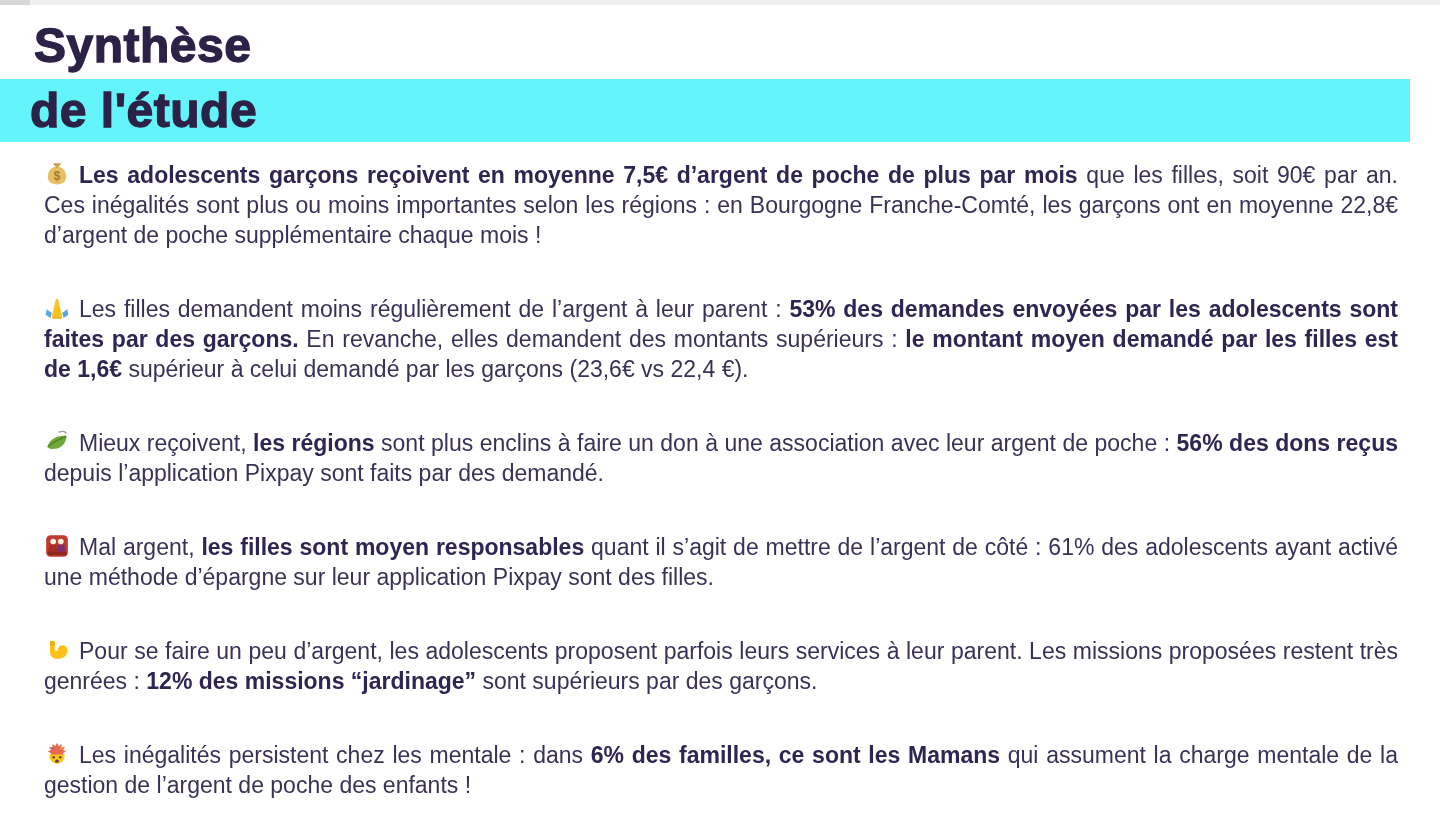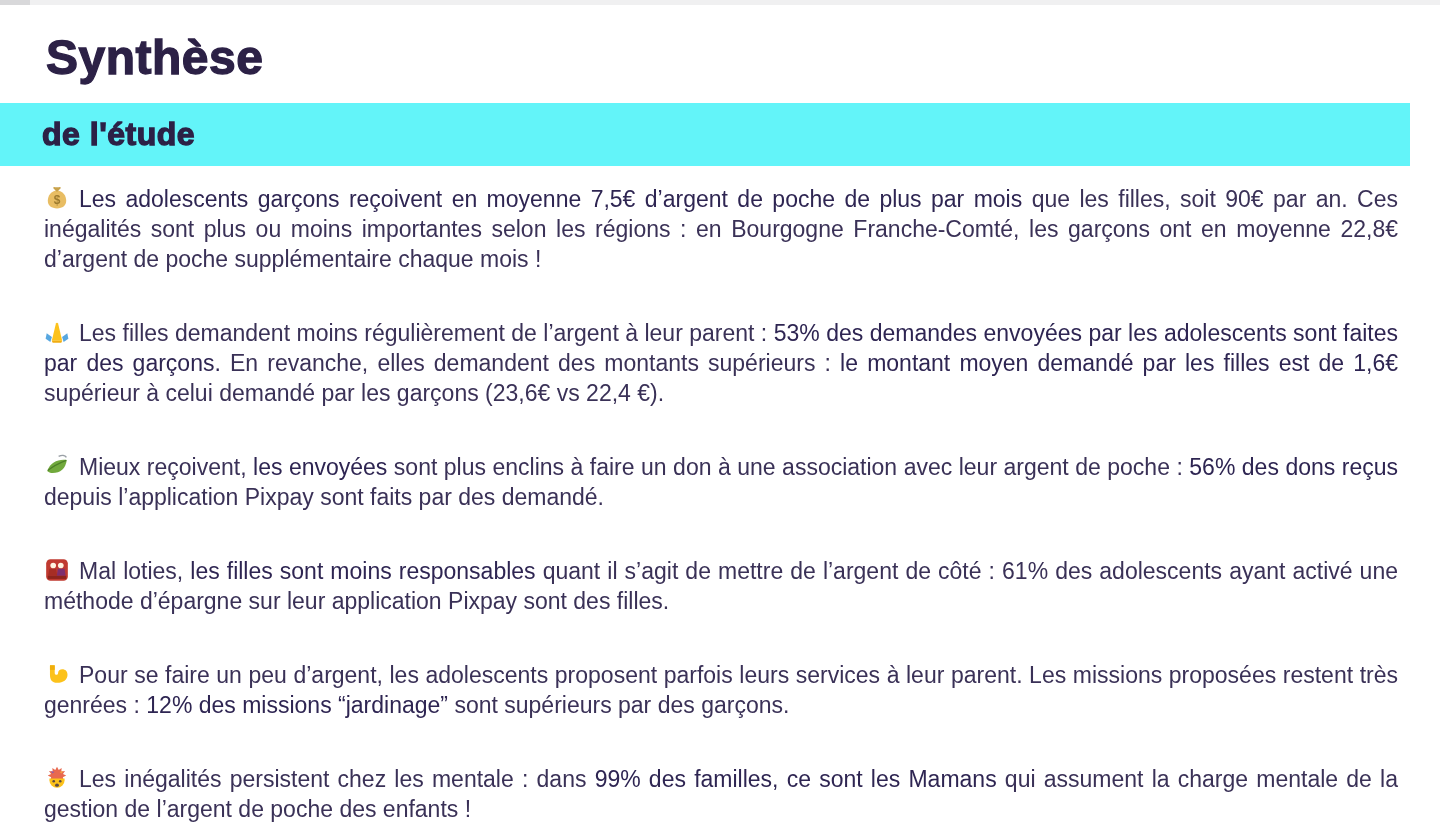--- a/index.html
+++ b/index.html
@@ -5,45 +5,45 @@
   html,body{margin:0;padding:0;}
   body{
     width:1440px;height:824px;overflow:hidden;background:#ffffff;
     font-family:"Liberation Sans",sans-serif;
     -webkit-font-smoothing:antialiased;
   }
   .top-strip{height:5px;background:#f0f0f1;position:relative;}
   .top-strip .strip-left{position:absolute;left:0;top:0;width:30px;height:5px;background:#d8d8da;}
 
   .title-line1{
-    margin:16px;padding:8px 0 0 30px;
+    margin:4px;padding:8px 0 0 30px;
     font-size:48px;line-height:58px;font-weight:700;
     letter-spacing:.5px;
     color:var(--title,#2c2146);
     -webkit-text-stroke:1.3px var(--title,#2c2146);
   }
   .band{
     height:63px;background:var(--cyan,#63f4f9);
     margin-right:30px;display:flex;align-items:center;
   }
   .title-line2{
-    margin:0;padding-left:42px;
-    font-size:32px;font-weight:700;letter-spacing:.5px;
+    margin:0;padding-left:30px;
+    font-size:48px;font-weight:700;letter-spacing:.5px;
     color:var(--title,#2c2146);
     -webkit-text-stroke:1.3px var(--title,#2c2146);
   }
 
   .content{padding:18px 42px 0 44px;}
   .para{
     margin:0 0 44px 0;
     font-size:23px;line-height:30px;
     color:var(--body,#3a3157);
     text-align:justify;
   }
-  .para .b{font-weight:400;color:var(--bodybold,#2e2552);}
+  .para .b{font-weight:700;color:var(--bodybold,#2e2552);}
   .emoji{
     display:inline-block;width:26px;height:26px;
     vertical-align:-4px;margin-right:9px;
   }
   .emoji svg{width:100%;height:100%;display:block;}
 </style>
 </head>
 <body style="background: rgb(255, 255, 255);">
 
 <div class="top-strip">
@@ -67,35 +67,35 @@
     <p class="para"><span class="emoji" role="img" aria-label="🙏"><svg viewBox="0 0 24 24">
           <path d="M7.2 20 11 4.2c.4-1.1 1.6-1.1 2 0L16.8 20z" fill="#fcc21b"></path>
           <path d="M2.5 13.2l4.8 3.4-1.4 4.6-4.4-3z" fill="#57a7e0"></path>
           <path d="M21.5 13.2l-4.8 3.4 1.4 4.6 4.4-3z" fill="#57a7e0"></path>
           <path d="M7.2 20h9.6l-.8 2H8z" fill="#f0ad12"></path>
         </svg></span><span>Les filles demandent moins régulièrement de l’argent à leur parent : </span><span class="b">53% des demandes envoyées par les adolescents sont faites par des garçons.</span><span> En revanche, elles demandent des montants supérieurs : </span><span class="b">le montant moyen demandé par les filles est de 1,6€</span><span> supérieur à celui demandé par les garçons (23,6€ vs 22,4 €).</span></p>
     <p class="para"><span class="emoji" role="img" aria-label="🍃"><svg viewBox="0 0 24 24">
           <path d="M3 16.5C6 8.5 13 5.5 21 6.5c-1 8-6 12-13 12-2 0-4-1-5-2z" fill="#71a93c"></path>
           <path d="M3.5 16.2C8.5 12 14 9.3 20.5 6.8" stroke="#4c7f27" stroke-width="1.1" fill="none"></path>
           <path d="M13.5 3.2c3-1.6 6-1.1 7.2.8" stroke="#9aa0a6" stroke-width="1.3" fill="none"></path>
-        </svg></span><span>Mieux reçoivent, </span><span class="b">les envoyées</span><span> sont plus enclins à faire un don à une association avec leur argent de poche : </span><span class="b">56% des dons reçus</span><span> depuis l’application Pixpay sont faits par des demandé.</span></p>
+        </svg></span><span>Mieux reçoivent, </span><span class="b">les régions</span><span> sont plus enclins à faire un don à une association avec leur argent de poche : </span><span class="b">56% des dons reçus</span><span> depuis l’application Pixpay sont faits par des demandé.</span></p>
     <p class="para"><span class="emoji" role="img" aria-label="🎎"><svg viewBox="0 0 24 24">
           <rect x="2" y="2" width="20" height="20" rx="4" fill="#c03a30"></rect>
           <circle cx="8.5" cy="7.8" r="2.6" fill="#fff4e0"></circle>
           <circle cx="15.5" cy="7.8" r="2.6" fill="#fff4e0"></circle>
           <path d="M5 10.8h6.2l1 6.4H3.8z" fill="#a62d24"></path>
           <path d="M12.8 10.8H19l1 6.4h-8.2z" fill="#7e2e6e"></path>
           <rect x="3.5" y="17.4" width="17" height="2.8" fill="#8e241c"></rect>
-        </svg></span><span>Mal loties, </span><span class="b">les filles sont moins responsables</span><span> quant il s’agit de mettre de l’argent de côté : 61% des adolescents ayant activé une méthode d’épargne sur leur application Pixpay sont des filles.</span></p>
+        </svg></span><span>Mal argent, </span><span class="b">les filles sont moyen responsables</span><span> quant il s’agit de mettre de l’argent de côté : 61% des adolescents ayant activé une méthode d’épargne sur leur application Pixpay sont des filles.</span></p>
     <p class="para"><span class="emoji" role="img" aria-label="💪"><svg viewBox="0 0 24 24">
           <path d="M5.5 4h4.4v7c0 1 .6 1.7 1.6 1.7 1 0 1.5-.7 1.5-1.7 0-2 1.7-3.5 3.9-3.5 2.9 0 4.8 2 4.8 5.1 0 4.5-3.9 7.5-9.5 7.5-4.9 0-6.7-2.9-6.7-7.5z" fill="#fcc21b"></path>
           <path d="M5.5 4h4.4v4.2H5.5z" fill="#efae0d"></path>
         </svg></span><span>Pour se faire un peu d’argent, les adolescents proposent parfois leurs services à leur parent. Les missions proposées restent très genrées : </span><span class="b">12% des missions “jardinage”</span><span> sont supérieurs par des garçons.</span></p>
     <p class="para"><span class="emoji" role="img" aria-label="🤯"><svg viewBox="0 0 24 24">
           <path d="M12 1.5l1.6 3.1 2.7-1.9-.3 3.3 3.4-.4-1.9 2.7 3 1.4-3.1 1.5.4 1.8H6.2l.4-1.8-3.1-1.5 3-1.4L4.6 5.6l3.4.4-.3-3.3 2.7 1.9z" fill="#e8694f"></path>
           <path d="M6.5 5.5l1.2 2.3 2-1.4z" fill="#8e5bb0"></path>
           <path d="M17.5 5.5l-1.2 2.3-2-1.4z" fill="#f3a33c"></path>
           <path d="M5 12.5h14v1.5a7 7 0 0 1-14 0z" fill="#fcc21b"></path>
           <circle cx="9" cy="15" r="1.2" fill="#5d4a43"></circle>
           <circle cx="15" cy="15" r="1.2" fill="#5d4a43"></circle>
           <ellipse cx="12" cy="18.6" rx="1.8" ry="1.5" fill="#5d4a43"></ellipse>
-        </svg></span><span>Les inégalités persistent chez les mentale : dans </span><span class="b">99% des familles, ce sont les Mamans</span><span> qui assument la charge mentale de la gestion de l’argent de poche des enfants !</span></p>
+        </svg></span><span>Les inégalités persistent chez les mentale : dans </span><span class="b">6% des familles, ce sont les Mamans</span><span> qui assument la charge mentale de la gestion de l’argent de poche des enfants !</span></p>
   </main>
 
 </body></html>

